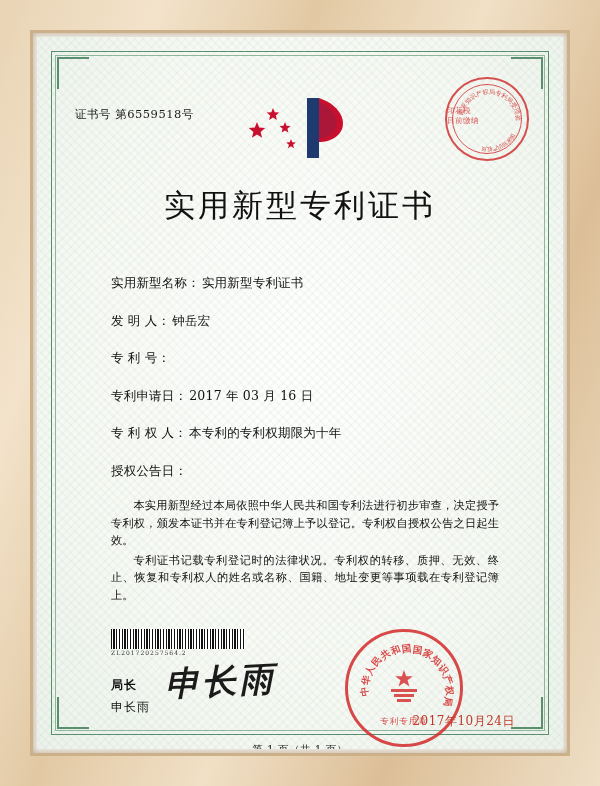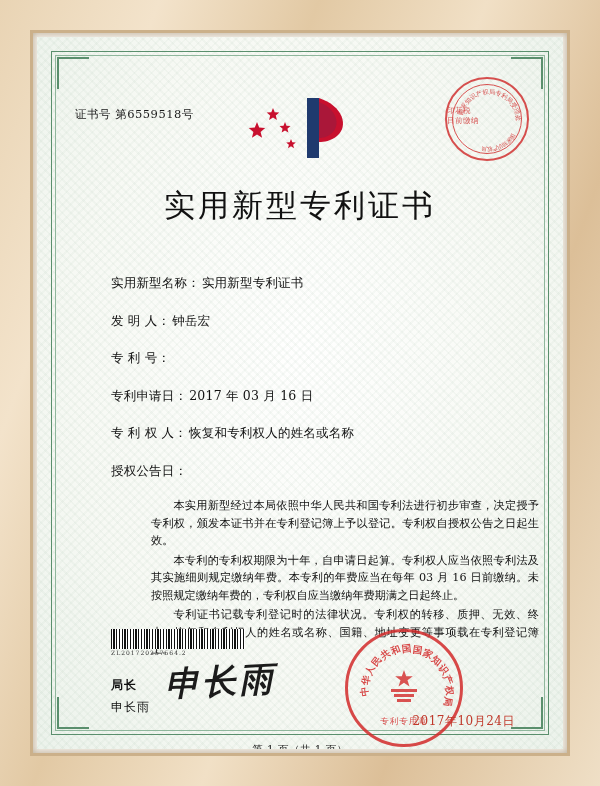--- a/index.html
+++ b/index.html
@@ -188,21 +188,20 @@
   
   .body-text {
     position: absolute;
     left: 74px;
     top: 460px;
     width: 388px;
     font-size: 11.2px;
     line-height: 17.5px;
     color: #111;
     text-align: justify;
-    margin-left: 40px;
   }
   .body-text p {
     margin: 0 0 2px 0;
     text-indent: 2em;
   }
 
   
   #barcode {
     position: absolute;
     left: 74px;
@@ -380,30 +379,29 @@
         </div>
         <div class="field-row">
           <span class="field-label">专 利 号：</span>
         </div>
         <div class="field-row">
           <span class="field-label">专利申请日：</span>
           <span class="field-value">2017 年 03 月 16 日</span>
         </div>
         <div class="field-row">
           <span class="field-label">专 利 权 人：</span>
-          <span class="field-value">恢复和专利权人的姓名或名称</span>
+          <span class="field-value">本专利的专利权期限为十年</span>
         </div>
         <div class="field-row">
           <span class="field-label">授权公告日：</span>
         </div>
       </div>
 
       <div class="body-text">
         <p>本实用新型经过本局依照中华人民共和国专利法进行初步审查，决定授予专利权，颁发本证书并在专利登记簿上予以登记。专利权自授权公告之日起生效。</p>
-        <p>本专利的专利权期限为十年，自申请日起算。专利权人应当依照专利法及其实施细则规定缴纳年费。本专利的年费应当在每年 03 月 16 日前缴纳。未按照规定缴纳年费的，专利权自应当缴纳年费期满之日起终止。</p>
         <p>专利证书记载专利登记时的法律状况。专利权的转移、质押、无效、终止、恢复和专利权人的姓名或名称、国籍、地址变更等事项载在专利登记簿上。</p>
       </div>
 
       <div id="barcode"></div>
       <div id="barcode-label">ZL201720257564.2</div>
 
       <div class="sign-label" id="sign-label-1">局长</div>
       <div class="sign-label" id="sign-label-2">申长雨</div>
       <div id="handwriting">申长雨</div>
 

